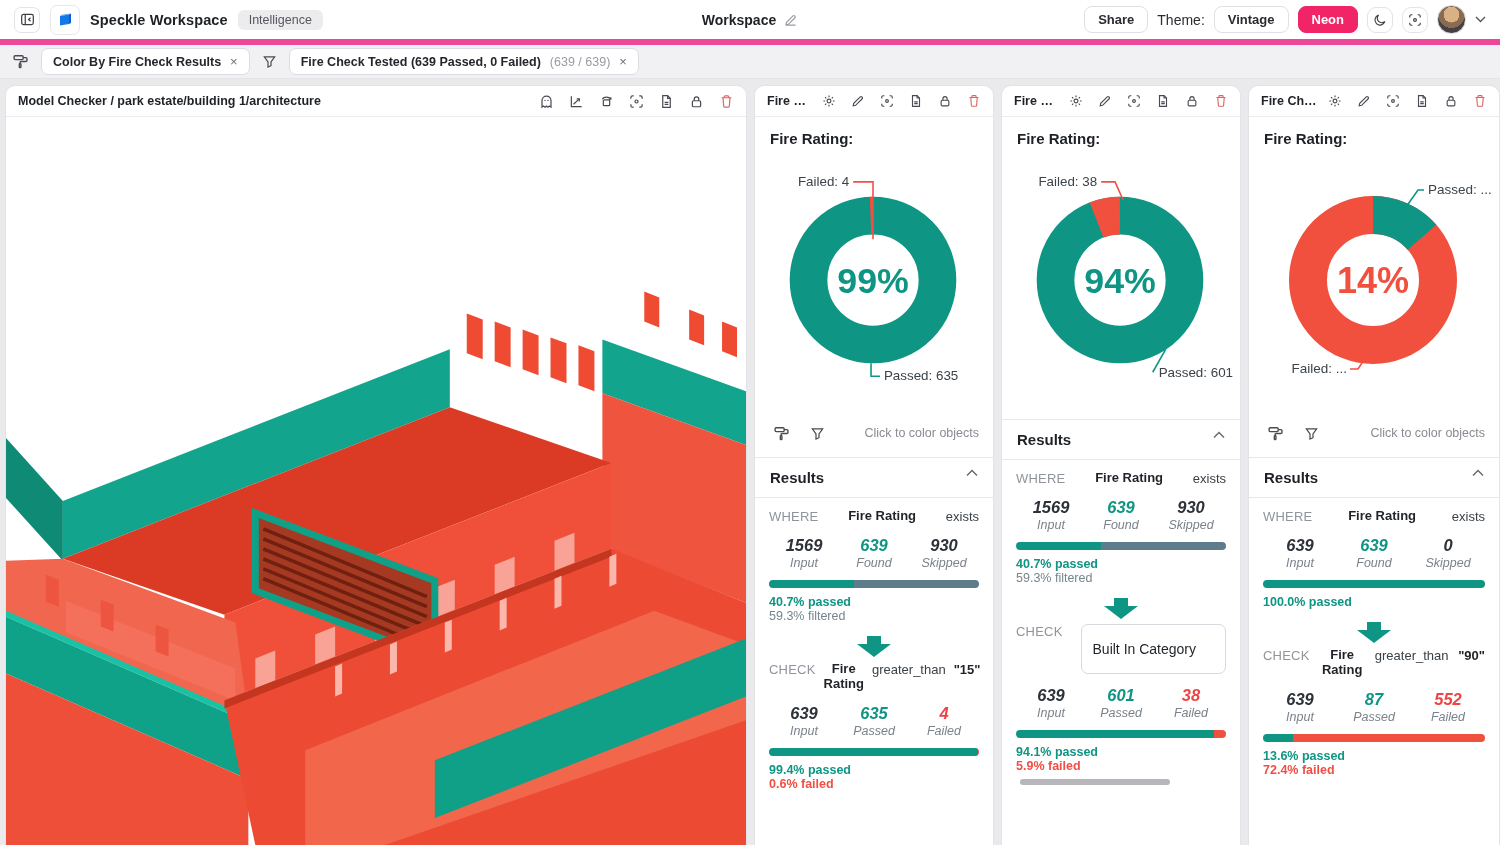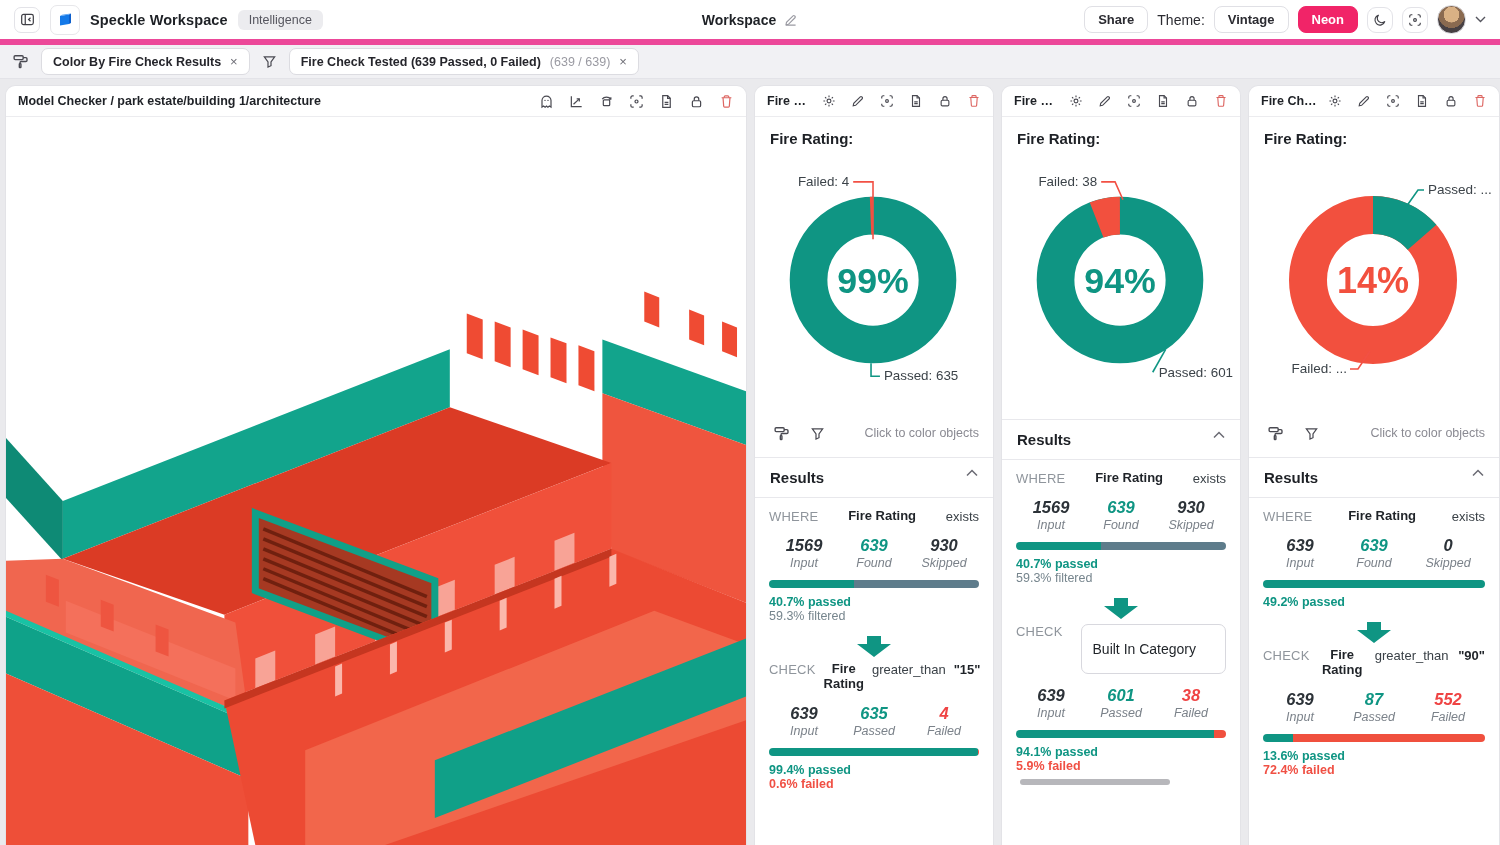--- a/index.html
+++ b/index.html
@@ -636,21 +636,21 @@
             <div class="stat">
                 <div class="v v-dark">0</div>
                 <div class="l">Skipped</div>
               </div>
           </div>
           <div class="bar">
               <div class="seg-teal" style="width: 100%;"></div>
               <div class="seg-slate" style="width: 0%;"></div>
             </div>
           <div class="pct-row">
-              <span class="pct-teal">49.2% passed</span>
+              <span class="pct-teal">100.0% passed</span>
               <span class="pct-gray"></span>
             </div>
         </div>
         <div class="arrow-row">
             <svg width="34" height="21" viewBox="0 0 34 21">
               <polygon points="10,0 24,0 24,8 34,8 17,21 0,8 10,8" fill="#0F9583"></polygon>
             </svg>
           </div>
         <div class="blk" style="padding-top:2px">
           <div class="rule-row">

